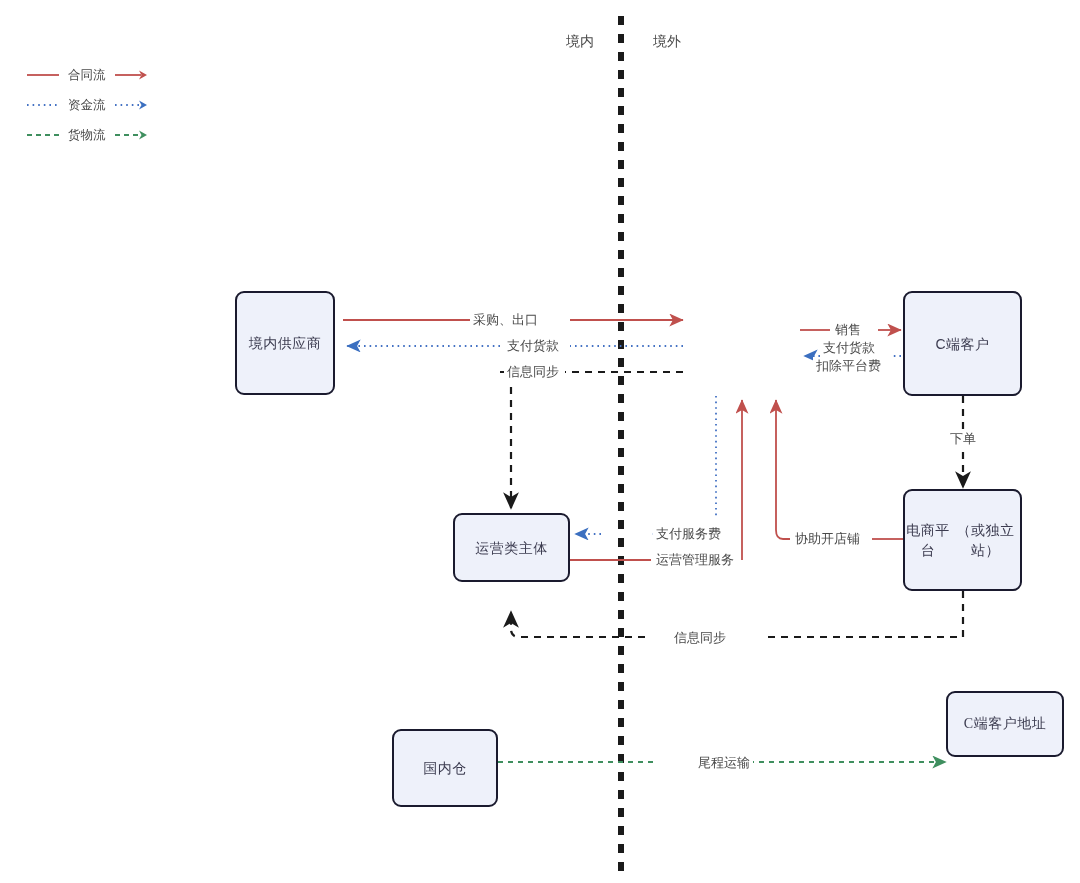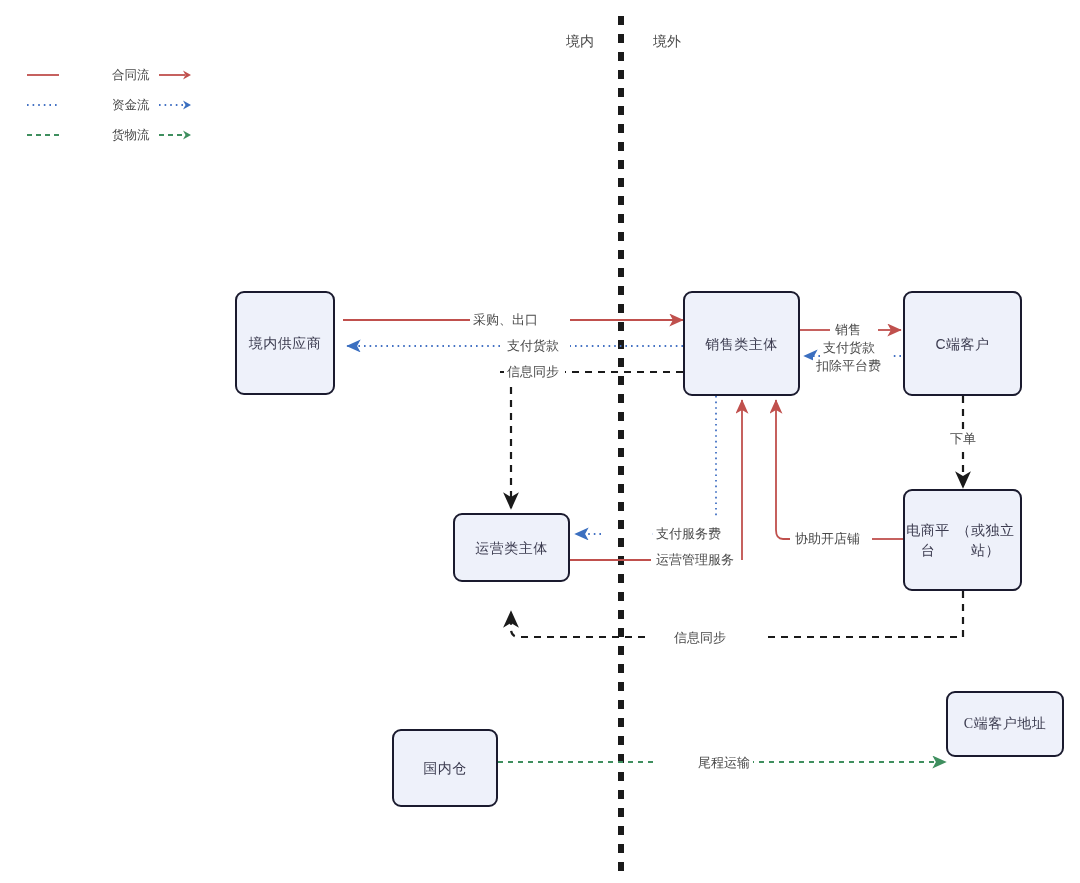--- a/index.html
+++ b/index.html
@@ -64,21 +64,20 @@
   .legend-row {
     display: flex;
     align-items: center;
     height: 30px;
   }
   .legend-text {
     font-size: 12.5px;
     color: #4a4a4a;
     padding: 0 8px;
     white-space: nowrap;
-    margin-left: 44px;
   }
   .legend-seg { width: 34px; height: 12px; }
   .legend-arrow { width: 34px; height: 12px; }
 </style>
 </head>
 <body>
 
 <div id="canvas">
 
   <svg class="layer" viewBox="0 0 1080 883">
@@ -167,23 +166,20 @@
     </div>
   </div>
 
   <div class="zone-label" style="left:566px; top:33px;">境内</div>
   <div class="zone-label" style="left:653px; top:33px;">境外</div>
 
   <div class="node" style="left:235px; top:291px; width:100px; height:104px;">
     <span>境内供应商</span>
   </div>
 
-  <div class="node" style="left:683px; top:291px; width:117px; height:105px;">
-    <span>销售类主体</span>
-  </div>
 
   <div class="node" style="left:903px; top:291px; width:119px; height:105px;">
     <span>C端客户</span>
   </div>
 
   <div class="node" style="left:453px; top:513px; width:117px; height:69px;">
     <span>运营类主体</span>
   </div>
 
   <div class="node" style="left:903px; top:489px; width:119px; height:102px; flex-direction:row;">

